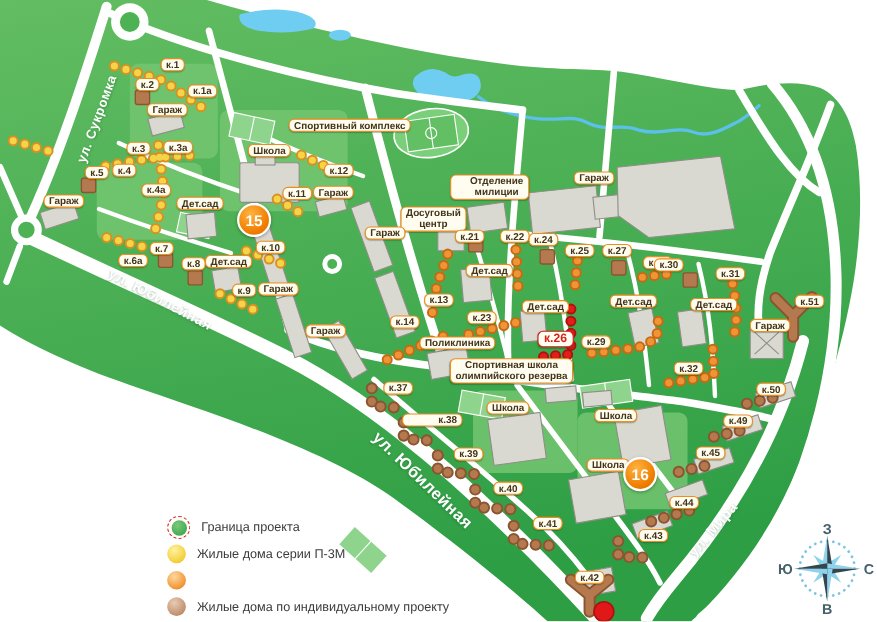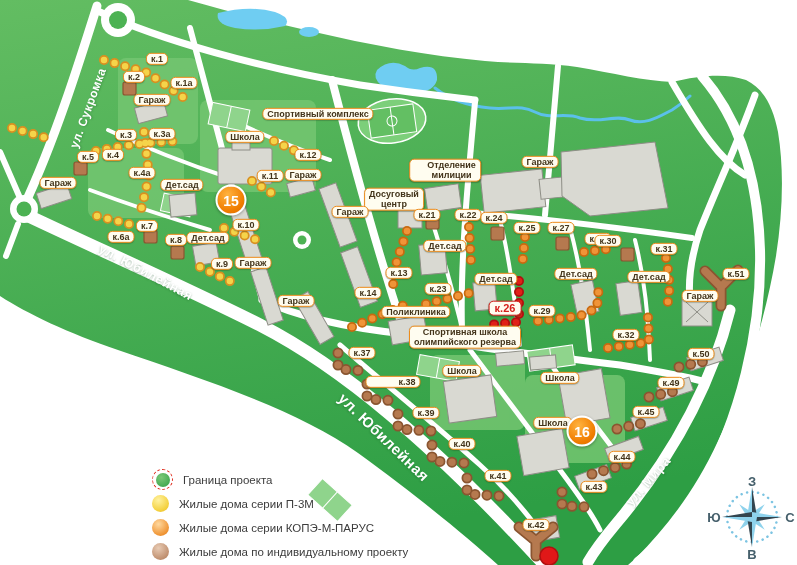--- a/index.html
+++ b/index.html
@@ -353,21 +353,20 @@
       <div class="legend-row">
         <span class="sw sw-boundary"></span>
         <span class="legend-text">Граница проекта</span>
       </div>
       <div class="legend-row">
         <span class="sw sw-yellow"></span>
         <span class="legend-text">Жилые дома серии П-3М</span>
       </div>
       <div class="legend-row">
         <span class="sw sw-orange"></span>
-        <span class="legend-text">Жилые дома серии КОПЭ-М-ПАРУС</span>
       </div>
       <div class="legend-row">
         <span class="sw sw-brown"></span>
         <span class="legend-text">Жилые дома по индивидуальному проекту</span>
       </div>
     </div>
 
 <div id="compass">
   <svg width="104" height="104" viewBox="0 0 104 104">
     <circle cx="52" cy="52" r="25" fill="none" stroke="#7cc4e2" stroke-width="2.5" stroke-dasharray="0.1 5.5" stroke-linecap="round"></circle>

